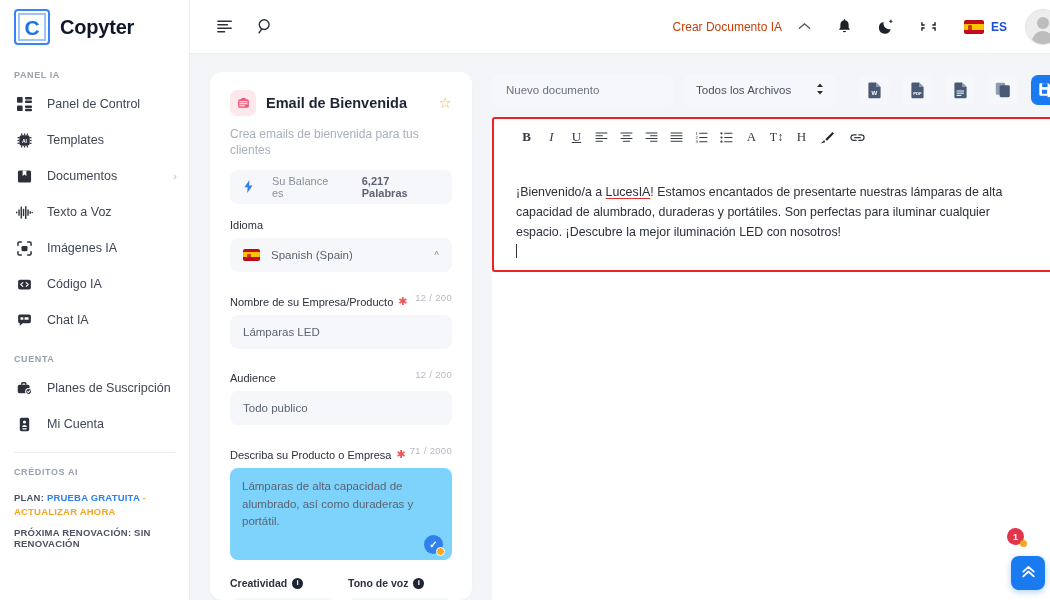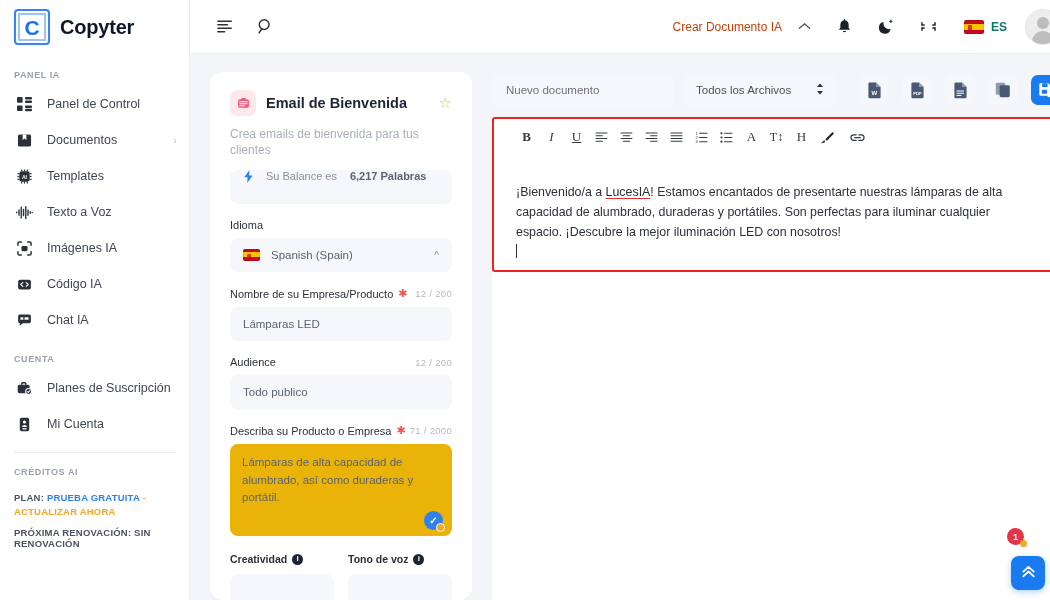--- a/index.html
+++ b/index.html
@@ -71,21 +71,21 @@
   .flag {
     width: 20px; height: 14px; border-radius: 2px; overflow: hidden;
     background: linear-gradient(to bottom, #c60b1e 0 25%, #ffc400 25% 75%, #c60b1e 75% 100%);
     position: relative; border: 1px solid rgba(0,0,0,0.08);
   }
   .flag::after {
     content:""; position:absolute; left: 3px; top: 4px; width: 4px; height: 6px;
     background:#c60b1e; border-radius:1px; opacity:.75;
   }
   .flag-sm { width: 17px; height: 12px; }
-  .lang-code { font-size: 12px; font-weight: 700; color: #0f766e; }
+  .lang-code { font-size: 12px; font-weight: 700; color: #1d4ed8; }
   .avatar {
     width: 36px; height: 36px; border-radius: 50%; background: #ededed; margin-left: 12px;
     display:flex; align-items:flex-end; justify-content:center; overflow:hidden; cursor:pointer;
     border: 1px solid #e4e4e4;
   }
   .avatar-body { width: 22px; height: 13px; border-radius: 11px 11px 0 0; background:#bdbdbd; position:relative; }
   .avatar-head { width: 12px; height: 12px; border-radius:50%; background:#bdbdbd; position:absolute; left: 5px; top:-14px; }
 
   
   .content { display: flex; padding: 18px 16px 0 20px; gap: 20px; height: 546px; }
@@ -99,43 +99,43 @@
   .fc-badge {
     width: 26px; height: 26px; border-radius: 7px; background: #fde8ec;
     display:flex; align-items:center; justify-content:center;
   }
   .fc-title { font-size: 14.5px; font-weight: 700; color: #1d2433; flex: 1 1 auto; }
   .fc-star { color: #f6b93b; font-size: 15px; cursor: pointer; }
   .fc-sub { margin-top: 10px; font-size: 12px; color: #a9afba; line-height: 1.35; }
 
   .balance {
     margin-top: 12px; height: 34px; background: #f5f7fa; border-radius: 8px;
-    display:flex; align-items:flex-start; gap: 13px; padding: 0 14px;
+    display:flex; align-items:center; gap: 19px; padding: 0 14px;
     font-size: 11px; color: #8b919d;
   }
   .balance b { color: #5d6372; font-weight: 700; }
 
   .fld-label { margin-top: 15px; font-size: 11px; font-weight: 400; color: #2b303b; display:flex; align-items:center; gap:5px; }
   .fld-label .req { color: #eb5757; font-size: 11px; }
   .fld-row { margin-top: 15px; display:flex; align-items:center; justify-content:space-between; }
-  .fld-row .fld-label { margin-top: 0; }
+  .fld-row .fld-label { margin-top: 8px; }
   .counter { font-size: 9.5px; color: #b4b9c3; letter-spacing: .3px; }
 
   .select-box, .text-box {
     margin-top: 7px; background: #f5f7fa; border-radius: 8px; height: 34px;
     display:flex; align-items:center; padding: 0 12px; font-size: 11.5px; color: #5b6372;
     cursor: pointer; border: 1px solid transparent;
   }
   .select-box .sb-flag { margin-right: 11px; }
   .select-box .sb-val { flex: 1 1 auto; }
   .select-box .sb-arrow { color: #8b919d; font-size: 10px; }
   .text-box { cursor: text; }
 
   .textarea-box {
-    margin-top: 7px; background: #eab308; border-radius: 8px; height: 92px;
+    margin-top: 7px; background: #7dd3fc; border-radius: 8px; height: 92px;
     padding: 10px 12px; font-size: 11.5px; color: #5b6372; line-height: 1.5;
     position: relative; cursor: text;
   }
   .grammar-dot {
     position: absolute; right: 9px; bottom: 6px; width: 19px; height: 19px; border-radius: 50%;
     background: #2f80ed; display:flex; align-items:center; justify-content:center;
     color: #fff; font-size: 10px; font-weight: 700;
   }
   .grammar-dot::after {
     content:""; position:absolute; right:-2px; bottom:-2px; width:7px; height:7px;
@@ -239,31 +239,20 @@
         <svg width="15" height="15" viewBox="0 0 16 16">
             <rect x="0" y="0" width="6" height="6" rx="1" fill="#2b303b"></rect>
             <rect x="8.5" y="0" width="7.5" height="2.6" rx="1" fill="#2b303b"></rect>
             <rect x="8.5" y="3.8" width="7.5" height="2.6" rx="1" fill="#2b303b"></rect>
             <rect x="0" y="9" width="6" height="6" rx="1" fill="#2b303b"></rect>
             <rect x="8.5" y="9" width="7.5" height="2.6" rx="1" fill="#2b303b"></rect>
             <rect x="8.5" y="12.6" width="7.5" height="2.6" rx="1" fill="#2b303b"></rect>
           </svg>
       </span>
       <span class="nav-label">Panel de Control</span>
-    </div>
-
-    <div class="nav-item">
-      <span class="nav-ico">
-        <svg width="15" height="15" viewBox="0 0 16 16">
-            <rect x="1" y="1.5" width="14" height="13" rx="1.8" fill="#2b303b"></rect>
-            <path d="M6 1.5 h4 v6 l-2 -1.7 l-2 1.7 z" fill="#ffffff"></path>
-          </svg>
-      </span>
-      <span class="nav-label">Documentos</span>
-      <span class="nav-caret">›</span>
     </div>
 
     <div class="nav-item">
       <span class="nav-ico">
         <svg width="15" height="15" viewBox="0 0 16 16">
             <rect x="2.5" y="2.5" width="11" height="11" rx="2.2" fill="#2b303b"></rect>
             <g stroke="#2b303b" stroke-width="1.3">
               <line x1="5" y1="0.5" x2="5" y2="2.5"></line>
               <line x1="8" y1="0.5" x2="8" y2="2.5"></line>
               <line x1="11" y1="0.5" x2="11" y2="2.5"></line>
@@ -278,20 +267,31 @@
               <line x1="13.5" y1="11" x2="15.5" y2="11"></line>
             </g>
             <text x="8" y="10.6" font-size="5.4" font-weight="bold" fill="#ffffff" text-anchor="middle" font-family="Liberation Sans">AI</text>
           </svg>
       </span>
       <span class="nav-label">Templates</span>
     </div>
 
     <div class="nav-item">
       <span class="nav-ico">
+        <svg width="15" height="15" viewBox="0 0 16 16">
+            <rect x="1" y="1.5" width="14" height="13" rx="1.8" fill="#2b303b"></rect>
+            <path d="M6 1.5 h4 v6 l-2 -1.7 l-2 1.7 z" fill="#ffffff"></path>
+          </svg>
+      </span>
+      <span class="nav-label">Documentos</span>
+      <span class="nav-caret">›</span>
+    </div>
+
+    <div class="nav-item">
+      <span class="nav-ico">
         <svg width="17" height="15" viewBox="0 0 18 16">
             <g fill="#2b303b">
               <rect x="0" y="7" width="1.5" height="2" rx="0.7"></rect>
               <rect x="2.4" y="4.5" width="1.5" height="7" rx="0.7"></rect>
               <rect x="4.8" y="1.5" width="1.5" height="13" rx="0.7"></rect>
               <rect x="7.2" y="4" width="1.5" height="8" rx="0.7"></rect>
               <rect x="9.6" y="1" width="1.5" height="14" rx="0.7"></rect>
               <rect x="12" y="4.5" width="1.5" height="7" rx="0.7"></rect>
               <rect x="14.4" y="6.5" width="1.5" height="3" rx="0.7"></rect>
               <rect x="16.5" y="7.2" width="1.5" height="1.6" rx="0.7"></rect>

